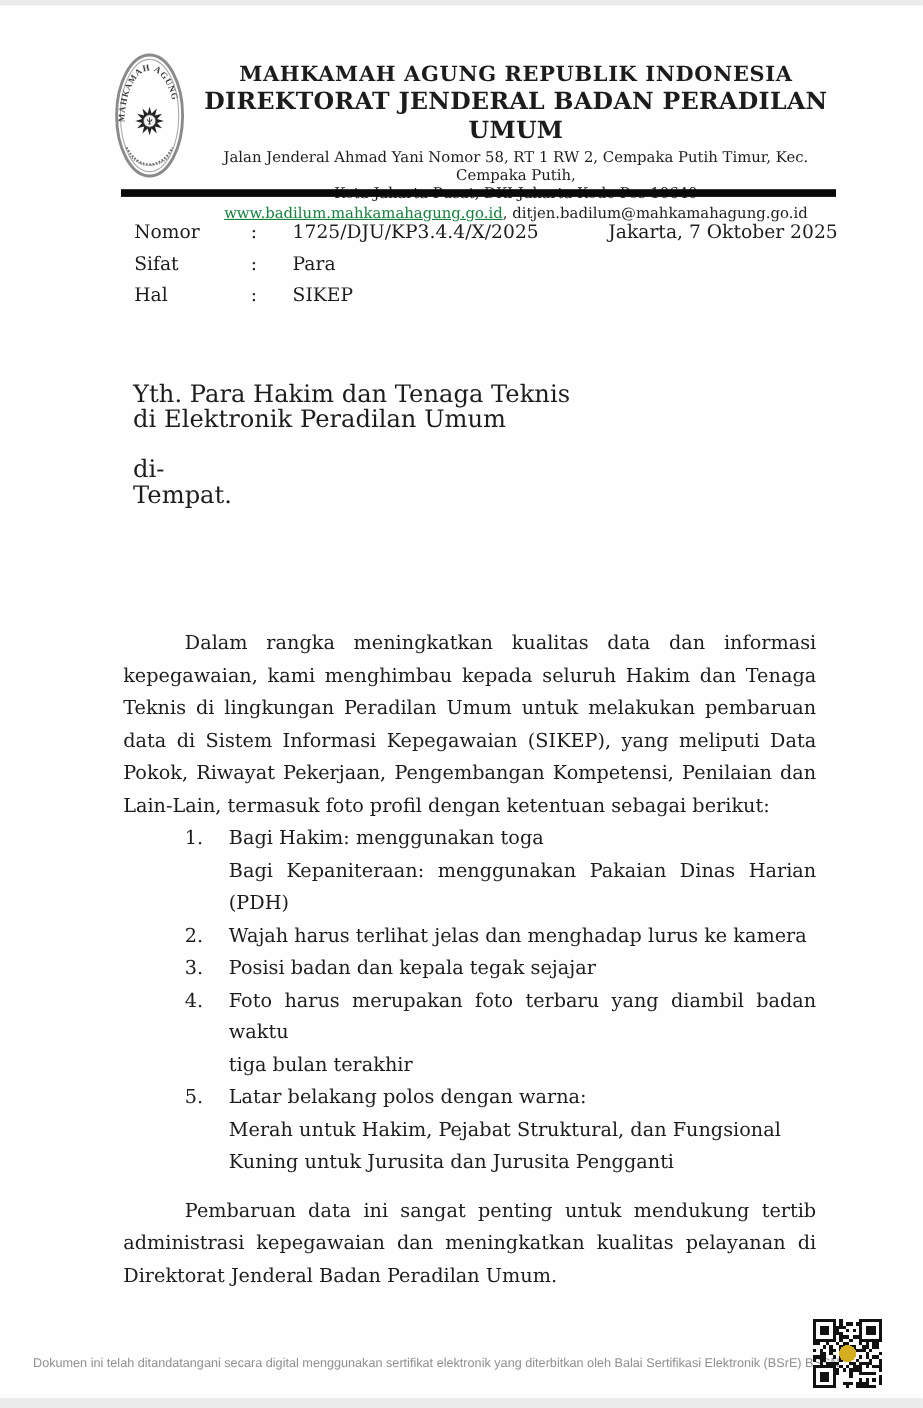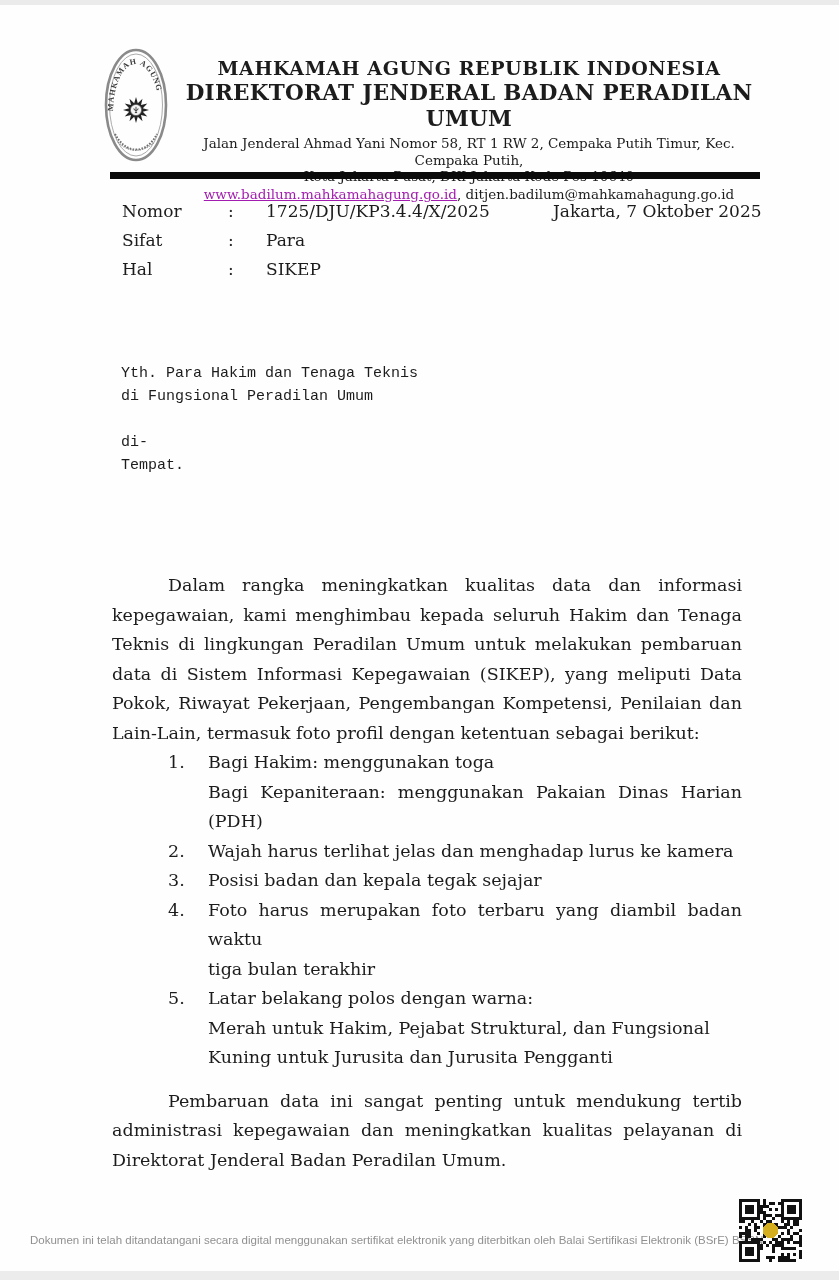--- a/index.html
+++ b/index.html
@@ -14,35 +14,35 @@
   .band-top{position:absolute;top:0;left:0;width:839px;height:5px;background:#ebebeb;}
   .band-bottom{position:absolute;bottom:0;left:0;width:839px;height:9px;background:#ececec;}
 
   
   .seal{position:absolute;left:104px;top:48px;width:64px;height:114px;}
   .lh-text{position:absolute;left:178px;top:56px;width:582px;text-align:center;}
   .lh-org1{font-size:19px;font-weight:bold;letter-spacing:.6px;line-height:24px;}
   .lh-org2{font-size:21.5px;font-weight:bold;letter-spacing:.3px;line-height:26px;}
   .lh-addr{font-size:13.5px;line-height:16.5px;margin-top:3px;}
   .lh-contact{font-size:13.5px;line-height:16.5px;margin-top:1px;}
-  .lh-link{color:#a21caf;text-decoration:underline;cursor:pointer;}
+  .lh-link{color:#15803d;text-decoration:underline;cursor:pointer;}
   .rule{position:absolute;left:110px;top:172px;width:650px;height:7px;background:#0a0a0a;}
 
   
   .meta{position:absolute;left:122px;top:197px;width:430px;font-size:17px;}
   .meta-row{display:flex;line-height:29px;}
   .meta-label{width:106px;flex:none;}
   .meta-colon{width:15px;flex:none;}
   .meta-value{flex:none;margin-left:23px;}
   .hal-wrap{width:292px;}
   .jl{text-align:justify;text-align-last:justify;}
   .date{position:absolute;left:553px;top:197px;font-size:17px;line-height:29px;}
 
   
-  .recipient{position:absolute;left:121px;top:362px;font-size:15px;line-height:23px;font-family:Liberation Mono, monospace;}
+  .recipient{position:absolute;left:121px;top:347px;font-size:22px;line-height:23px;}
   .recipient .gap{height:23px;}
 
   
   .body-block{position:absolute;left:112px;top:536px;width:630px;font-size:17.5px;line-height:29.5px;}
   .para{text-align:justify;text-indent:56px;margin-top:35px;}
   .list{margin-top:0;}
   .list-item{display:flex;}
   .num{margin-left:56px;width:40px;flex:none;}
   .item-content{flex:1;text-align:justify;}
   .para2{margin-top:14px;}
@@ -107,21 +107,21 @@
       <div class="meta-colon">:</div>
       <div class="meta-value hal-wrap">
         <div>SIKEP</div>
       </div>
     </div>
   </div>
   <div class="date">Jakarta, 7 Oktober 2025</div>
 
   <div class="recipient">
     <div>Yth. Para Hakim dan Tenaga Teknis</div>
-    <div>di Fungsional Peradilan Umum</div>
+    <div>di Elektronik Peradilan Umum</div>
     <div class="gap"></div>
     <div>di-</div>
     <div>Tempat.</div>
   </div>
 
   <div class="body-block">
     <div class="para">Dalam rangka meningkatkan kualitas data dan informasi kepegawaian, kami menghimbau kepada seluruh Hakim dan Tenaga Teknis di lingkungan Peradilan Umum untuk melakukan pembaruan data di Sistem Informasi Kepegawaian (SIKEP), yang meliputi Data Pokok, Riwayat Pekerjaan, Pengembangan Kompetensi, Penilaian dan Lain-Lain, termasuk foto profil dengan ketentuan sebagai berikut:</div>
 
     <div class="list">
       <div class="list-item">

